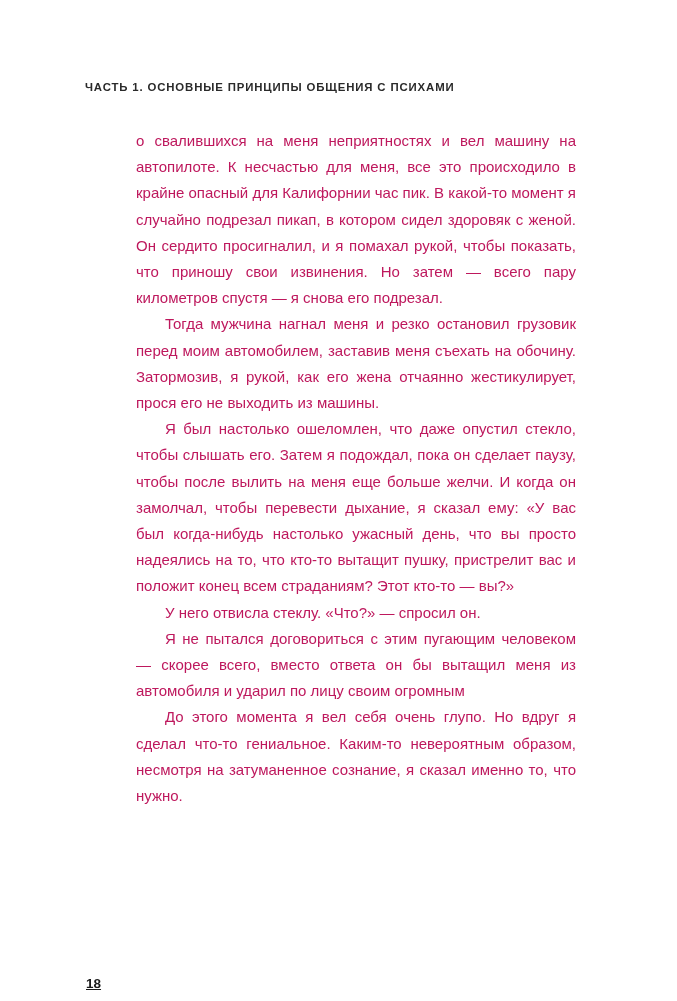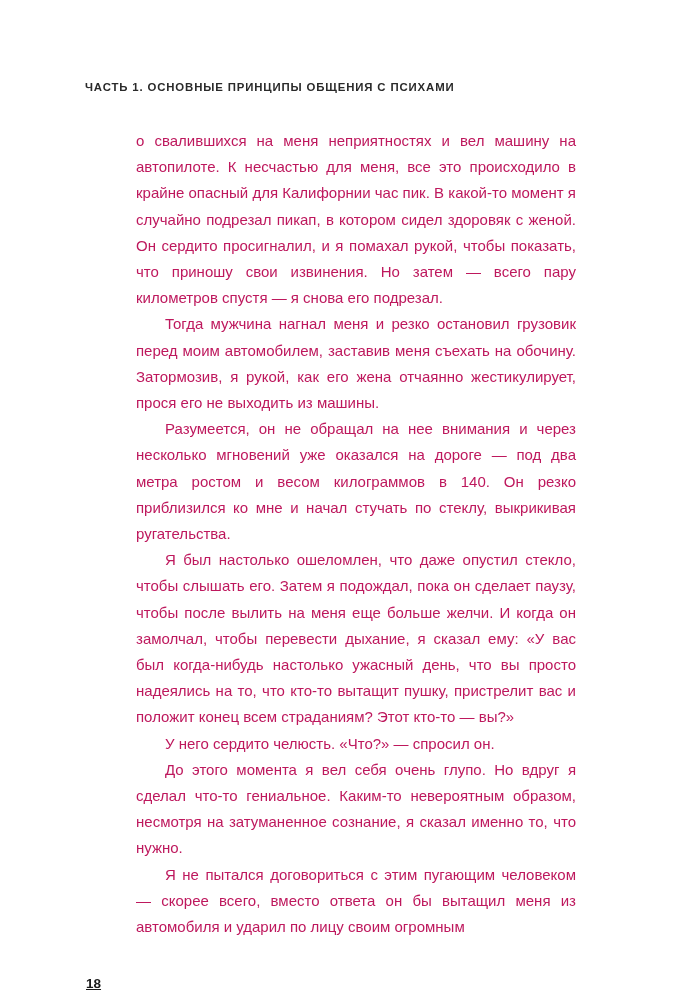--- a/index.html
+++ b/index.html
@@ -64,22 +64,21 @@
 </head>
 <body>
 
 <div class="page">
 
   <div class="running-head">ЧАСТЬ 1. ОСНОВНЫЕ ПРИНЦИПЫ ОБЩЕНИЯ С ПСИХАМИ</div>
 
   <div class="body-text">
     <p>о свалившихся на меня неприятностях и вел машину на автопилоте. К несчастью для меня, все это происходило в крайне опасный для Калифорнии час пик. В какой-то момент я случайно подрезал пикап, в котором сидел здоровяк с женой. Он сердито просигналил, и я помахал рукой, чтобы показать, что приношу свои извинения. Но затем — всего пару километров спустя — я снова его подрезал.</p>
     <p class="indent">Тогда мужчина нагнал меня и резко остановил грузовик перед моим автомобилем, заставив меня съехать на обочину. Затормозив, я рукой, как его жена отчаянно жестикулирует, прося его не выходить из машины.</p>
-    <p class="indent">Разумеется, он не обращал на нее внимания и через несколько мгновений уже оказался на дороге — под два метра ростом и весом килограммов в 140. Он резко приблизился ко мне и начал стучать по стеклу, выкрикивая ругательства.</p>
     <p class="indent">Я был настолько ошеломлен, что даже опустил стекло, чтобы слышать его. Затем я подождал, пока он сделает паузу, чтобы после вылить на меня еще больше желчи. И когда он замолчал, чтобы перевести дыхание, я сказал ему: «У вас был когда-нибудь настолько ужасный день, что вы просто надеялись на то, что кто-то вытащит пушку, пристрелит вас и положит конец всем страданиям? Этот кто-то — вы?»</p>
-    <p class="indent">У него сердито челюсть. «Что?» — спросил он.</p>
+    <p class="indent">У него отвисла стеклу. «Что?» — спросил он.</p>
+    <p class="indent">Я не пытался договориться с этим пугающим человеком — скорее всего, вместо ответа он бы вытащил меня из автомобиля и ударил по лицу своим огромным</p>
     <p class="indent">До этого момента я вел себя очень глупо. Но вдруг я сделал что-то гениальное. Каким-то невероятным образом, несмотря на затуманенное сознание, я сказал именно то, что нужно.</p>
-    <p class="indent">Я не пытался договориться с этим пугающим человеком — скорее всего, вместо ответа он бы вытащил меня из автомобиля и ударил по лицу своим огромным</p>
   </div>
 
   <div class="folio">18</div>
 
 </div>
 
 </body></html>

